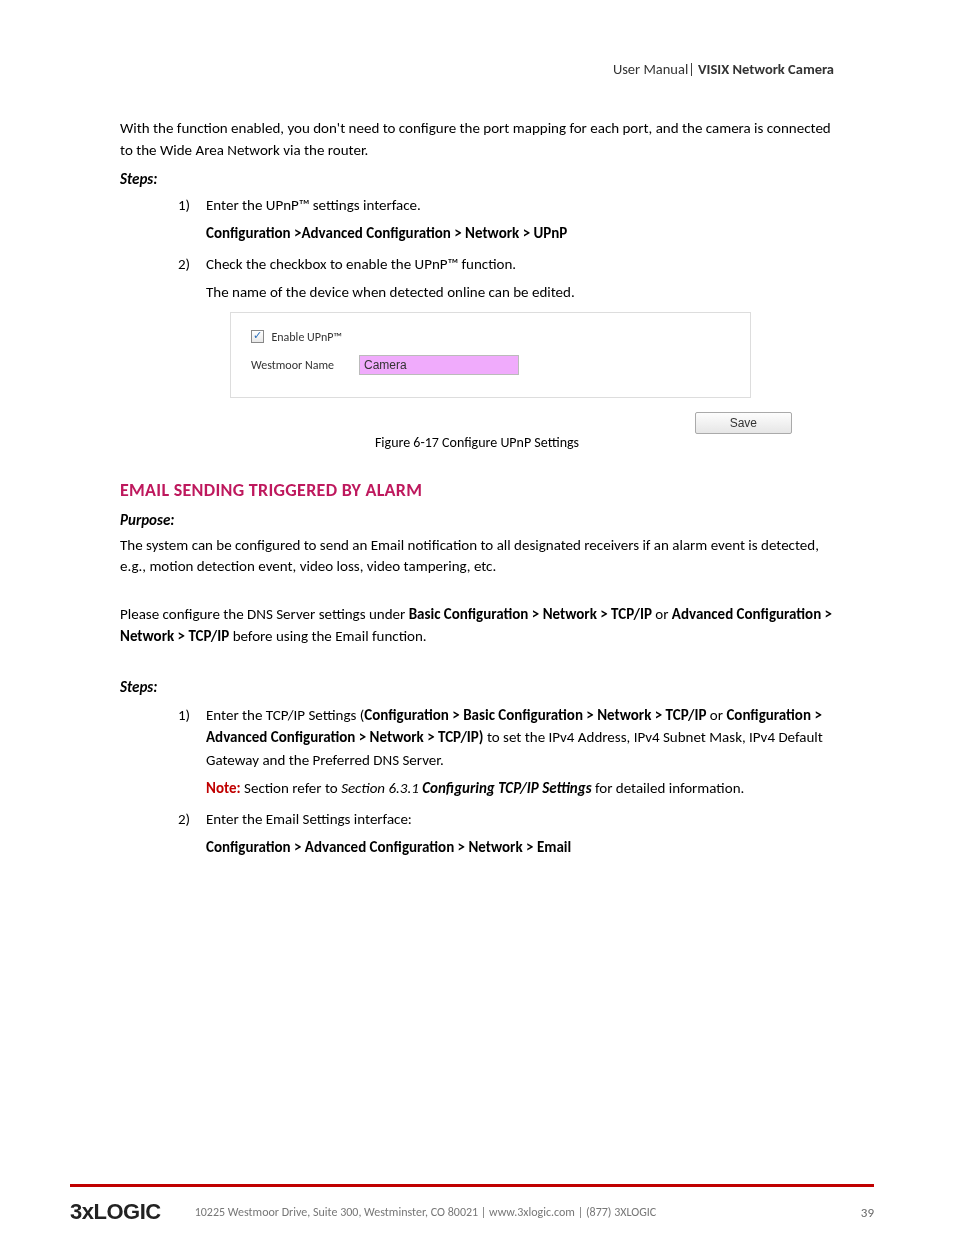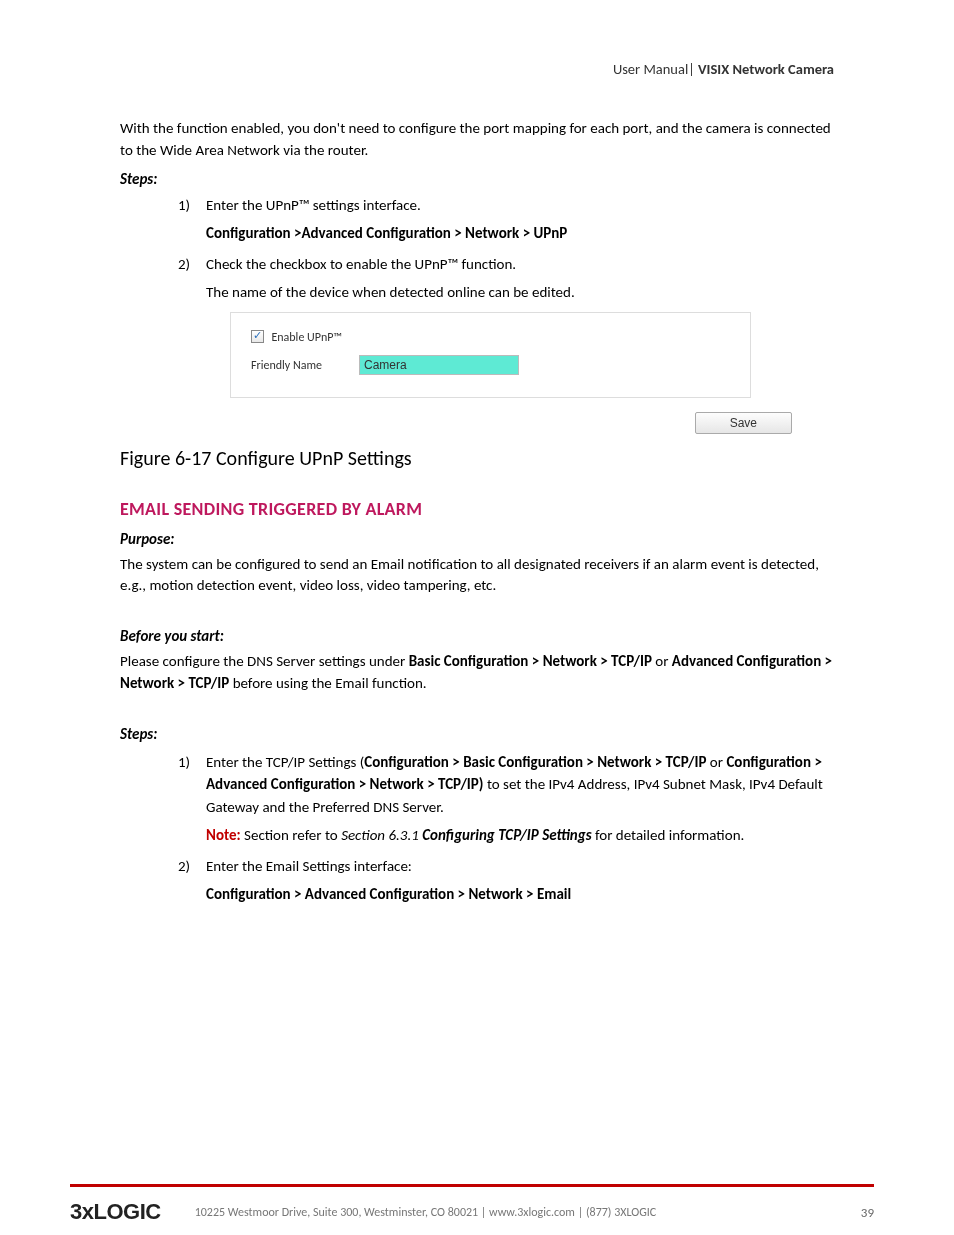--- a/index.html
+++ b/index.html
@@ -58,22 +58,23 @@
   .italic { font-style: italic; }
   .section-title-blue {
     color: #be185d;
     font-weight: bold;
     font-size: 18px;
     letter-spacing: 0.3px;
     margin-top: 28px;
     margin-bottom: 10px;
   }
   .figure-caption {
-    font-size: 20px;
-    margin-top: 12px;
+    text-align: center;
+    font-size: 14px;
+    margin-top: 0;
     margin-bottom: 0;
   }
   .figure-wrap {
     margin-left: 110px;
     margin-top: 6px;
   }
   .upnp-box {
     border: 1px solid #ddd;
     width: 521px;
     background: #fff;
@@ -97,21 +98,21 @@
     color: #2a6fbb;
   }
   .upnp-label { font-size: 12px; color: #333; vertical-align: middle; }
   .upnp-row2 { display: flex; align-items: center; }
   .upnp-row2 .fn-label { font-size: 12px; color: #333; width: 108px; }
   .upnp-input {
     border: 1px solid #bbb;
     font-size: 12px;
     padding: 2px 4px;
     width: 160px;
-    background: #5eead4;
+    background: #f0abfc;
     color: #333;
   }
   .save-row {
     width: 562px;
     display: flex;
     justify-content: flex-end;
     margin-top: 14px;
   }
   .save-btn {
     font-size: 12px;
@@ -178,41 +179,40 @@
   </div>
   <p class="li-sub">The name of the device when detected online can be edited.</p>
 
   <div class="figure-wrap">
     <div class="upnp-box">
       <div class="upnp-row1">
         <span class="upnp-checkbox"></span>
         <span class="upnp-label">Enable UPnP™</span>
       </div>
       <div class="upnp-row2">
-        <span class="fn-label">Friendly Name</span>
+        <span class="fn-label">Westmoor Name</span>
         <input class="upnp-input" value="Camera" style="">
       </div>
     </div>
     <div class="save-row">
       <button class="save-btn">Save</button>
     </div>
   </div>
 
   <p class="figure-caption">
     <span>Figure 6-17 </span><span>Configure UPnP Settings</span>
   </p>
 
   <p class="section-title-blue">EMAIL SENDING TRIGGERED BY ALARM</p>
 
   <p class="steps-label">Purpose:</p>
   <p class="body-text">The system can be configured to send an Email notification to all designated receivers if an alarm event is detected, e.g., motion detection event, video loss, video tampering, etc.</p>
 
   <br>
 
-  <p class="steps-label">Before you start:</p>
   <p class="body-text">
     <span>Please configure the DNS Server settings under </span><span class="bold">Basic Configuration &gt; Network &gt; TCP/IP</span><span> or </span><span class="bold">Advanced Configuration &gt; Network &gt; TCP/IP</span><span> before using the Email function.</span>
   </p>
 
   <br>
 
   <p class="steps-label"> Steps:</p>
 
   <div class="ol" style="margin-top:8px;">
     <div class="li">

